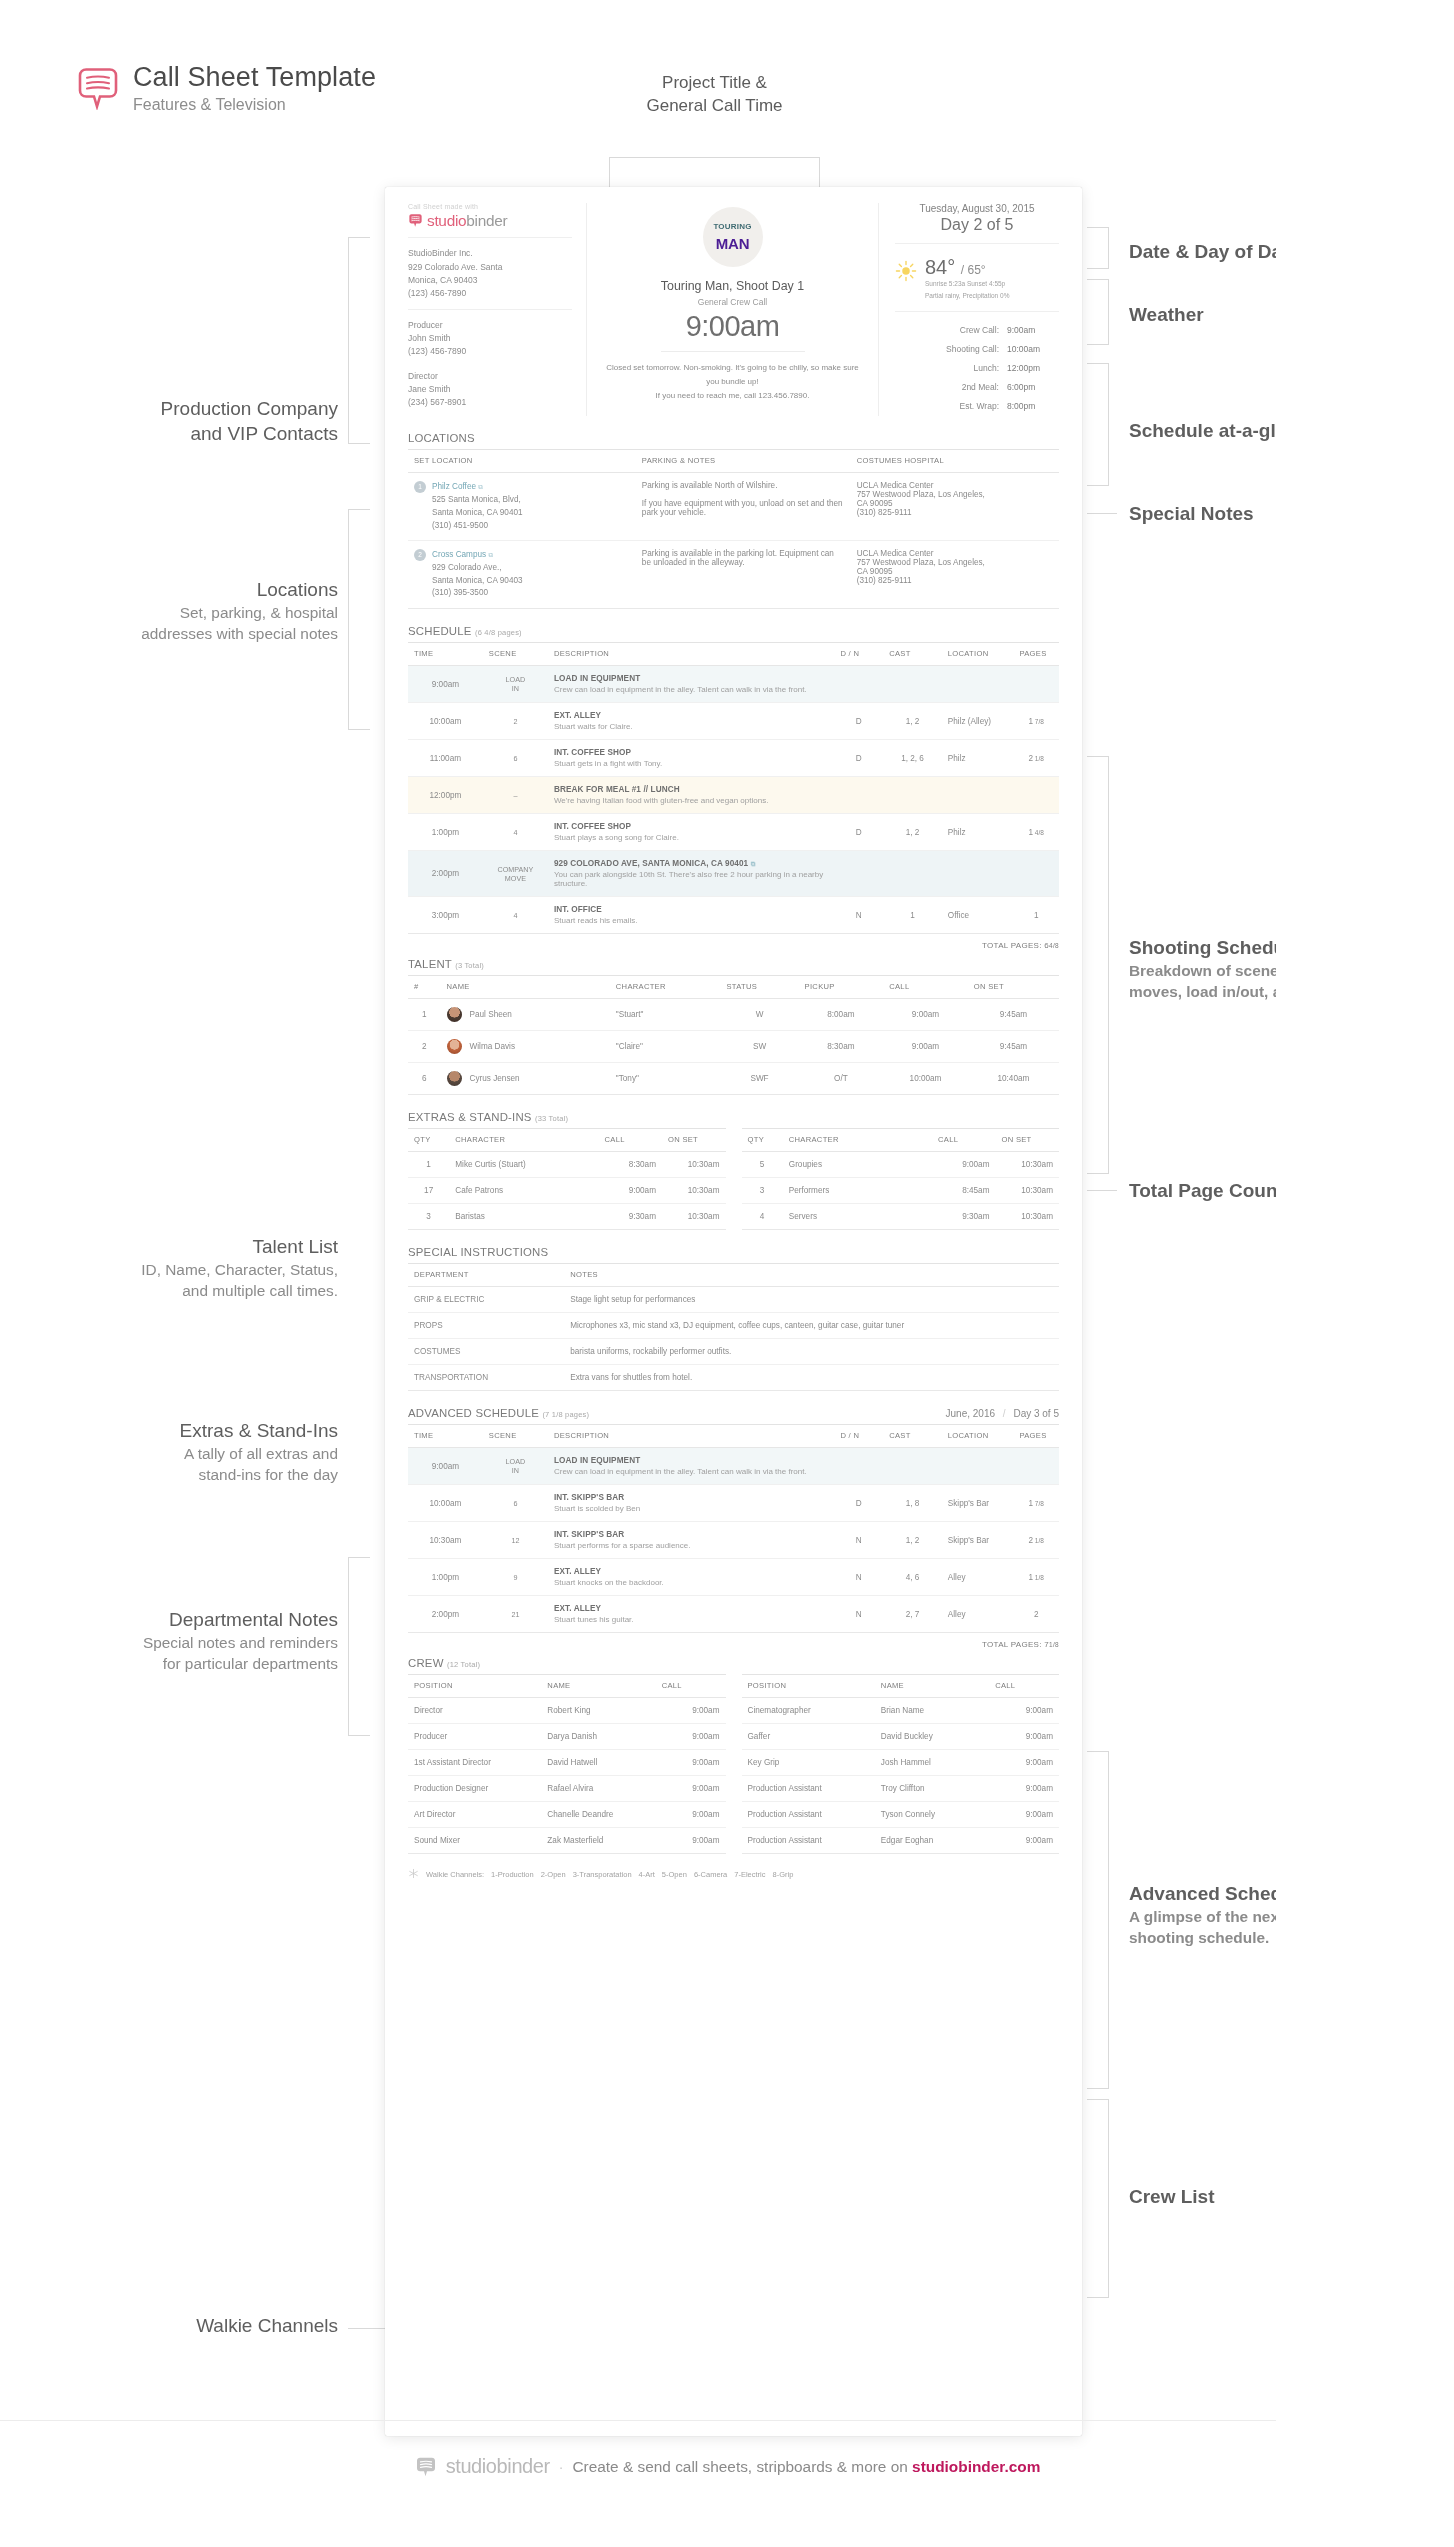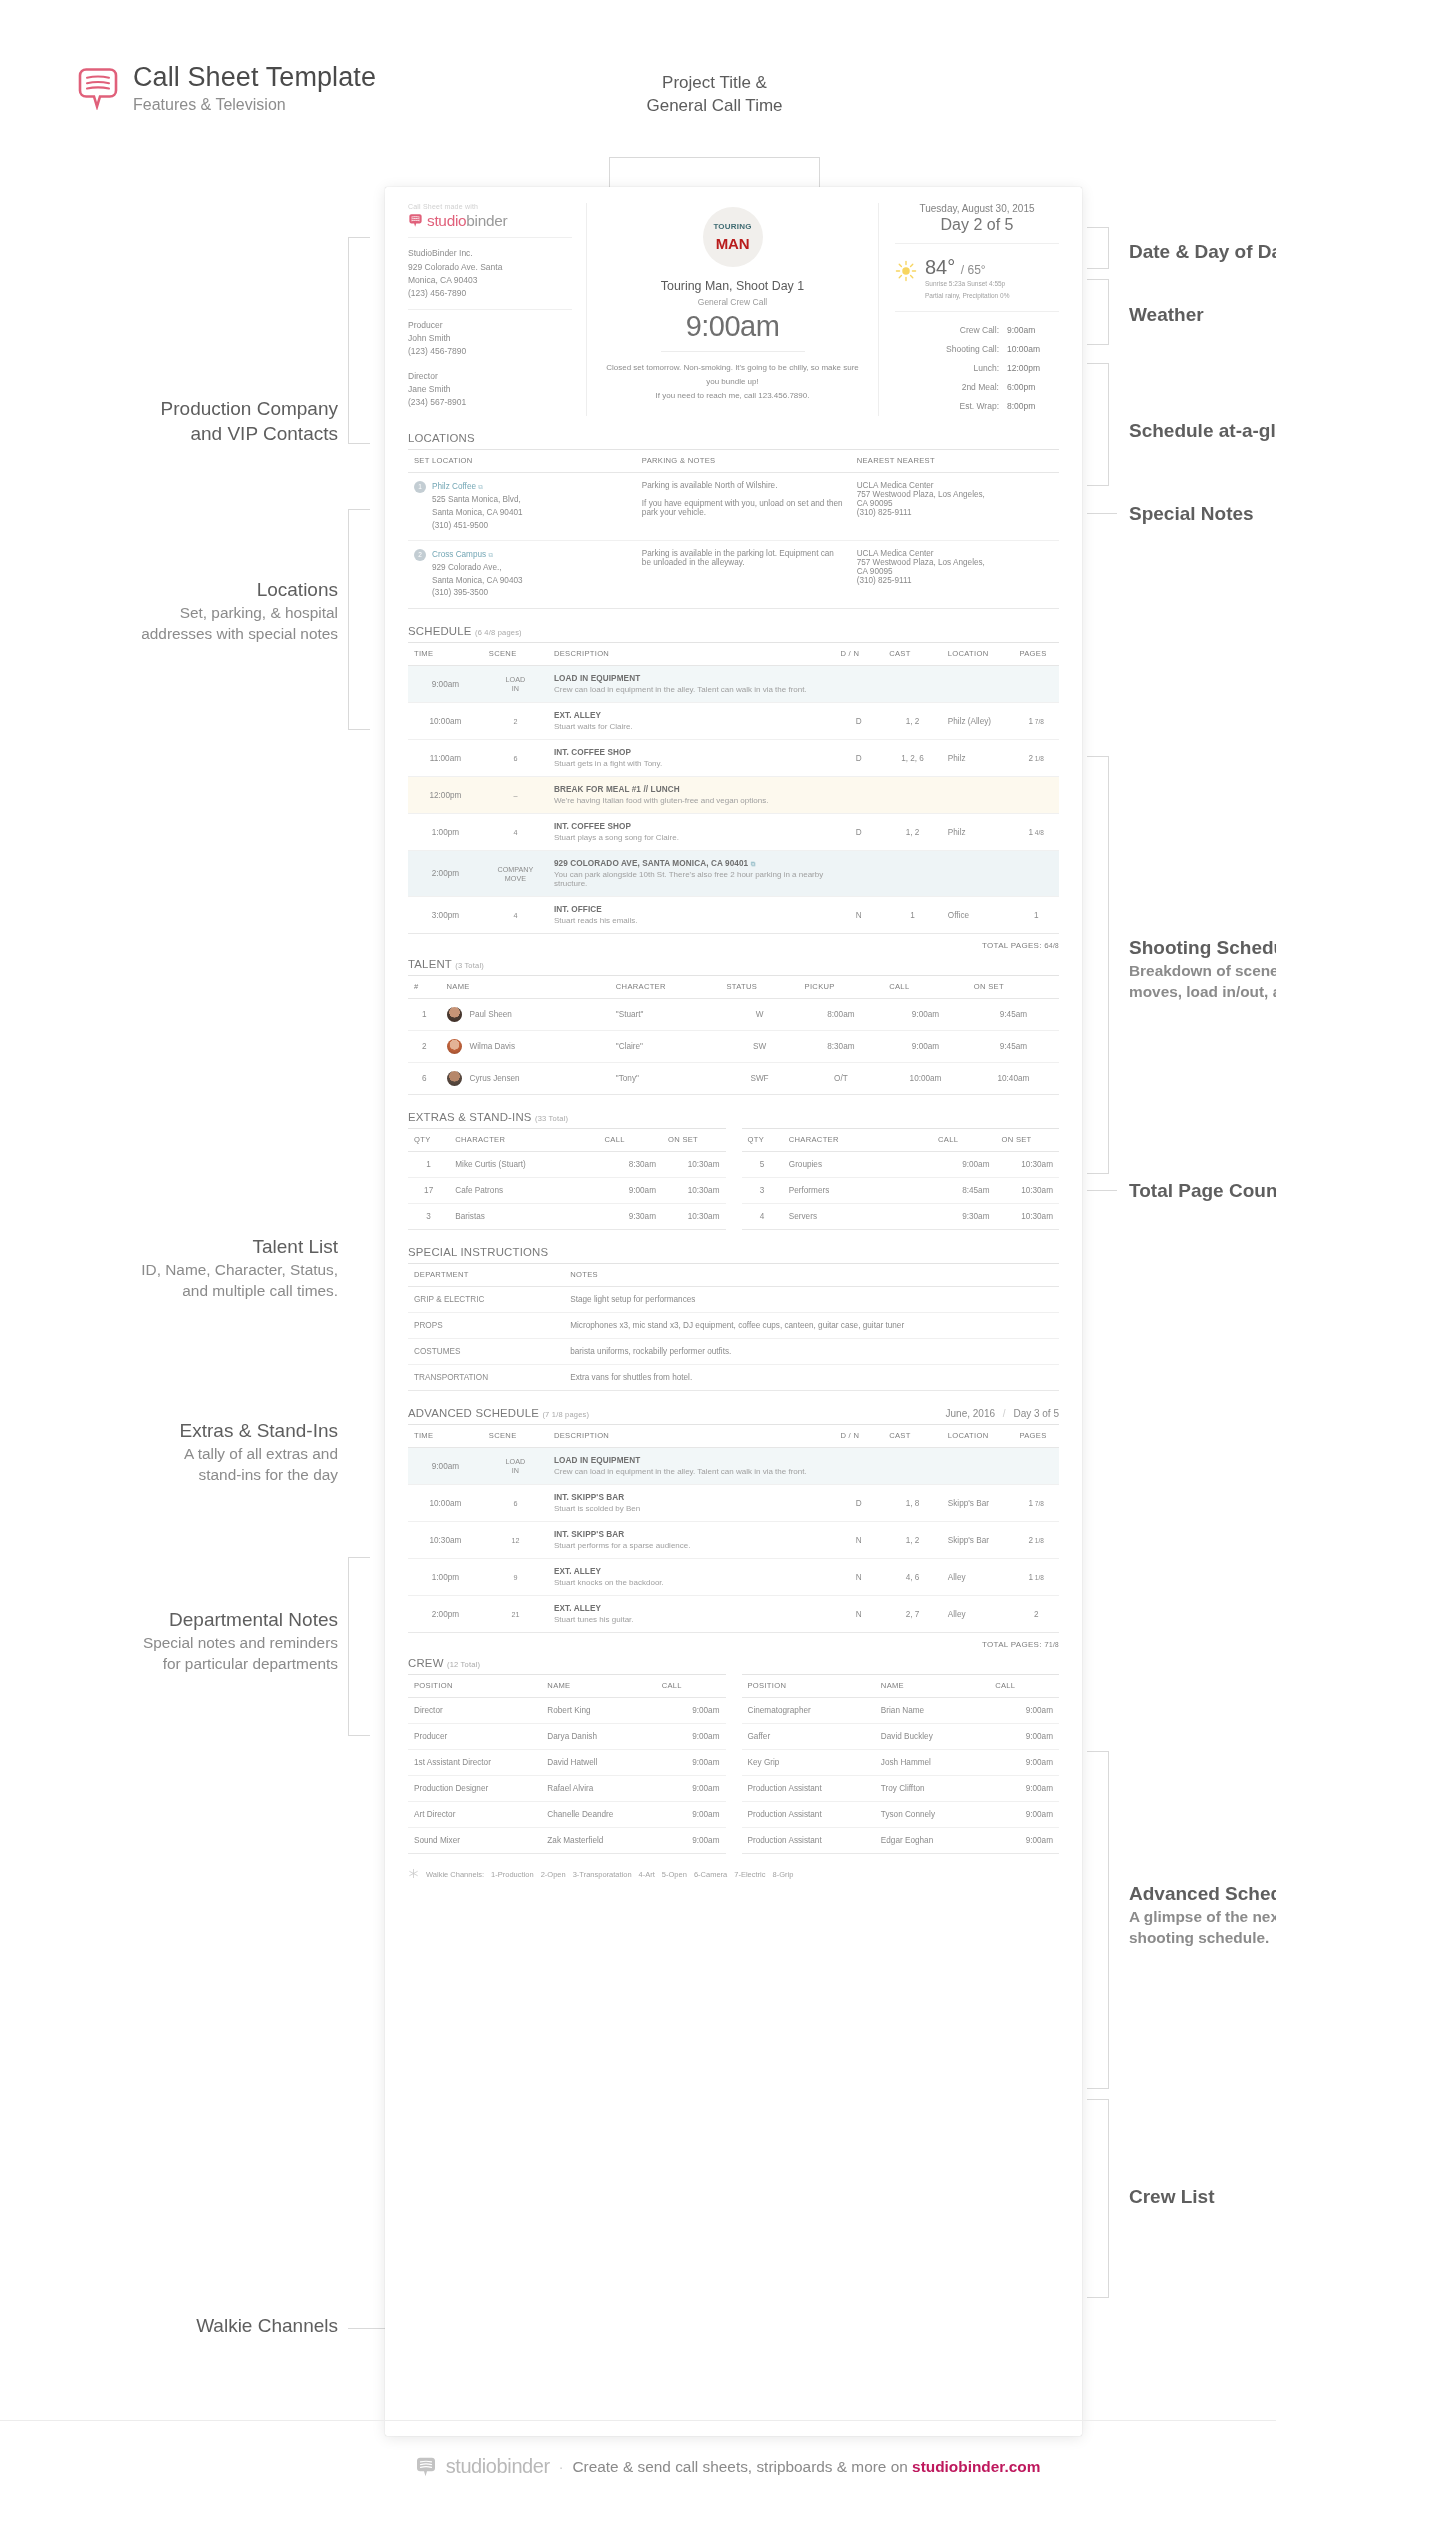--- a/index.html
+++ b/index.html
@@ -53,21 +53,21 @@
   .sb-inline .sb-word .a { color:#e0607a; }
   .sb-inline .sb-word .b { color:#9a9a9a; }
   .hr-light { border: none; border-top: 1px solid #efefef; margin: 9px 0; }
   .contact { font-size: 8.5px; color: #8c8c8c; line-height: 1.55; }
 
   .poster {
     width: 60px; height: 60px; border-radius: 50%; background: #f1efec;
     margin: 4px auto 0; display:flex; flex-direction:column; align-items:center; justify-content:center;
   }
   .poster .t1 { font-size: 8px; font-weight: bold; color:#3f6b72; letter-spacing:0.2px; line-height:1;}
-  .poster .t2 { font-size: 15px; font-weight: bold; color:#b91c1c; letter-spacing:-0.2px; line-height:1; margin-top:5px;}
+  .poster .t2 { font-size: 15px; font-weight: bold; color:#4c1d95; letter-spacing:-0.2px; line-height:1; margin-top:5px;}
   .shoot-title { font-size: 12.4px; color:#5b5b5b; margin-top: 12px; }
   .gen-call-lbl { font-size: 8.5px; color:#9a9a9a; margin-top: 4px; }
   .gen-call-time { font-size: 29px; color:#6f6f6f; font-weight: 300; margin-top: 3px; letter-spacing:-0.5px;}
   .notes-div { border:none; border-top:1px solid #ececec; width:144px; margin: 8px auto 9px; }
   .special-notes { font-size: 8px; color:#8d8d8d; line-height:1.75; }
 
   .date-line { font-size: 10px; color:#828282; text-align:center; }
   .day-of-days { font-size: 16px; color:#757575; text-align:center; font-weight:300; margin-top:2px;}
   .wx { display:flex; align-items:flex-start; gap:8px; padding-top:4px; }
   .wx-temp { font-size: 20px; color:#6e6e6e; font-weight:300; line-height:1; }
@@ -348,21 +348,21 @@
       <table class="ds">
         <colgroup>
               <col style="width:35%">
               <col style="width:33%">
               <col style="width:32%">
             </colgroup>
         <thead>
               <tr>
           <th>SET LOCATION</th>
           <th>PARKING &amp; NOTES</th>
-          <th>NEAREST NEAREST</th>
+          <th>COSTUMES HOSPITAL</th>
         </tr>
             </thead>
         <tbody id="loc-body">
               <tr>
      <td>
        <div class="loc-cell">
          <span class="locnum">1</span>
          <span class="loc-addr"><a class="loc-link">Philz Coffee</a> <span class="ext">⧉</span><br>525 Santa Monica, Blvd,<br>Santa Monica, CA 90401<br>(310) 451-9500</span>
        </div>
      </td>

